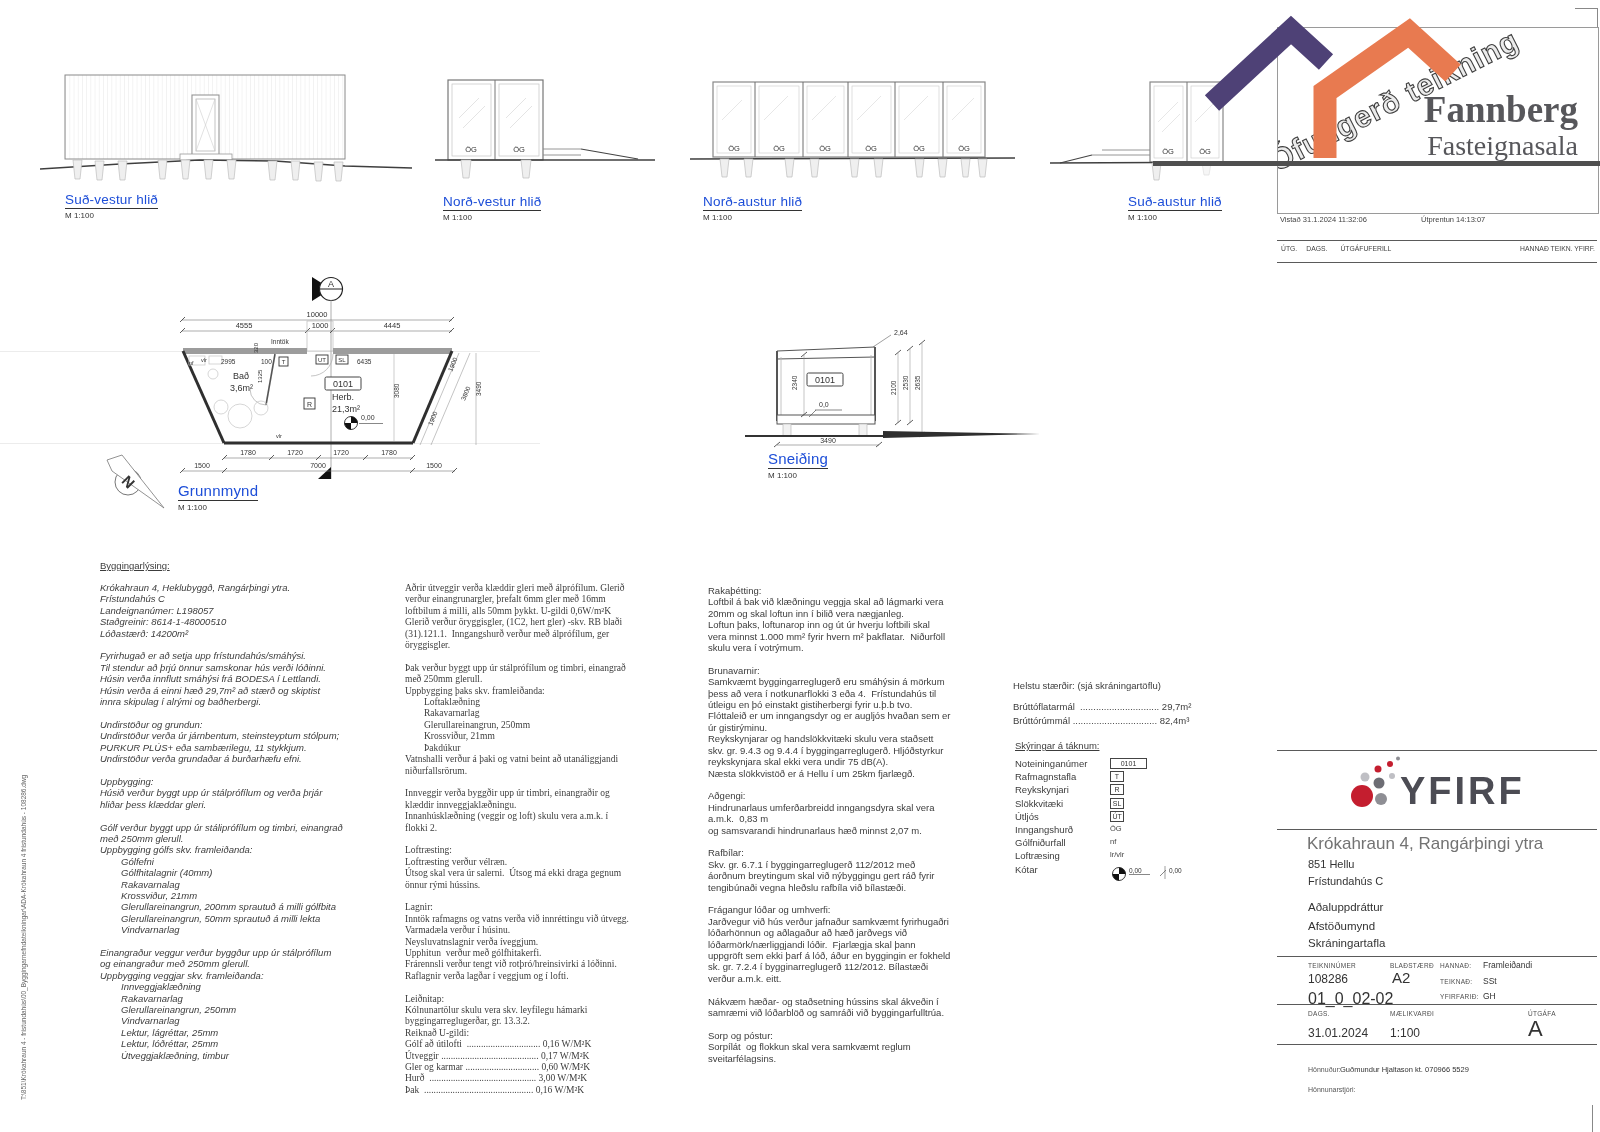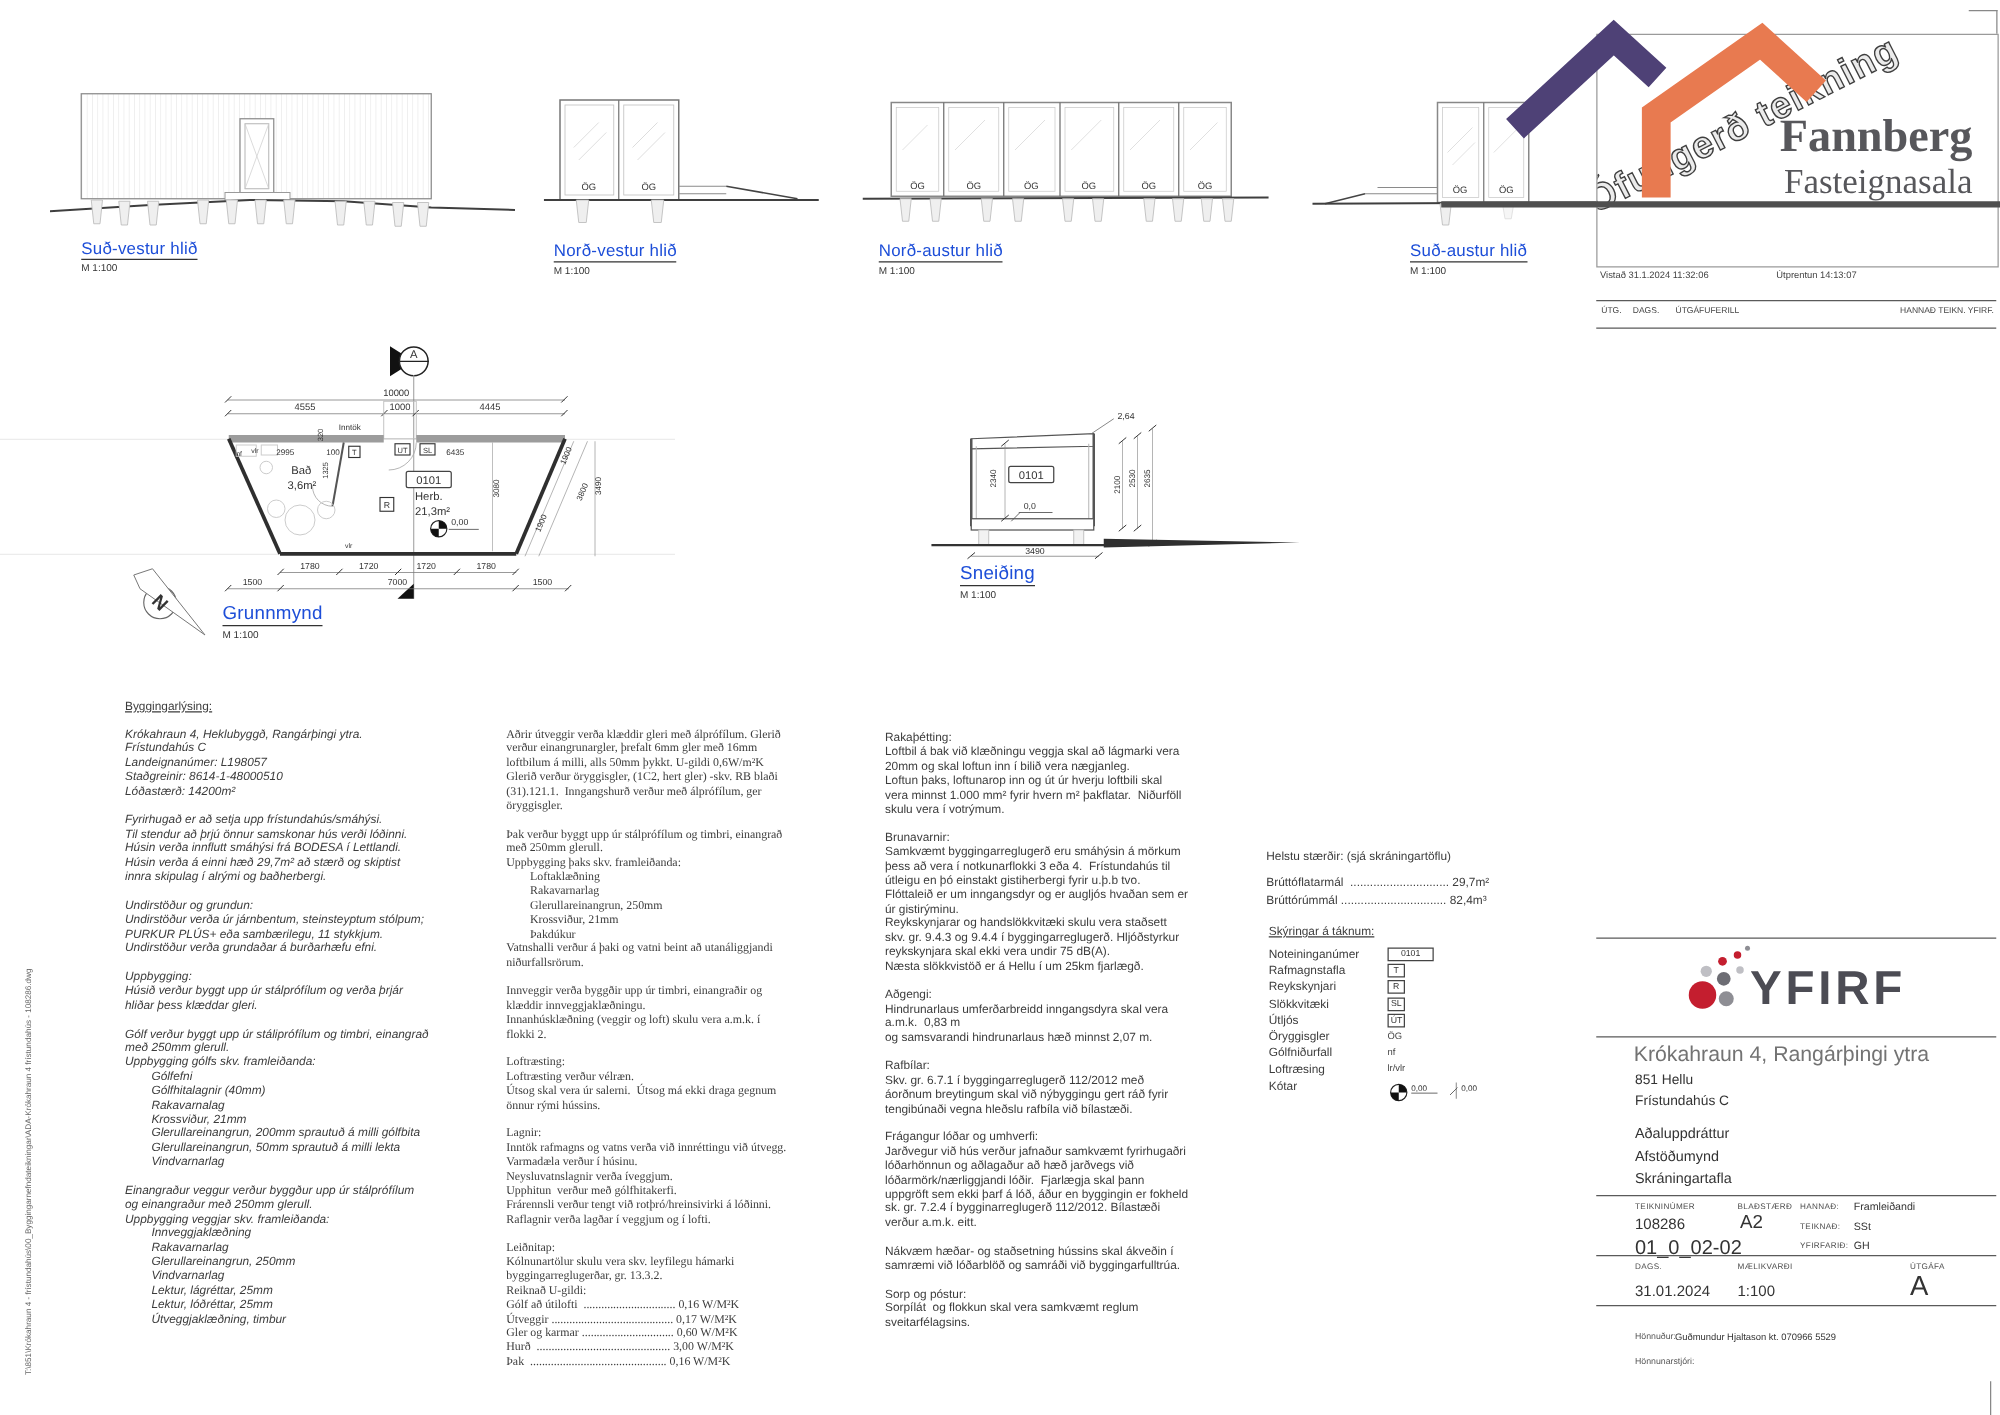--- a/index.html
+++ b/index.html
@@ -532,21 +532,21 @@
     </div>
     <div class="legend-row">
       <span class="legend-label">Slökkvitæki</span>
       <span class="sym-box">SL</span>
     </div>
     <div class="legend-row">
       <span class="legend-label">Útljós</span>
       <span class="sym-box">ÚT</span>
     </div>
     <div class="legend-row">
-      <span class="legend-label">Öryggisgler</span>
+      <span class="legend-label">Inngangshurð</span>
       <span class="sym-text">ÖG</span>
     </div>
     <div class="legend-row">
       <span class="legend-label">Gólfniðurfall</span>
       <span class="sym-text">nf</span>
     </div>
     <div class="legend-row">
       <span class="legend-label">Loftræsing</span>
       <span class="sym-text">lr/vlr</span>
     </div>

